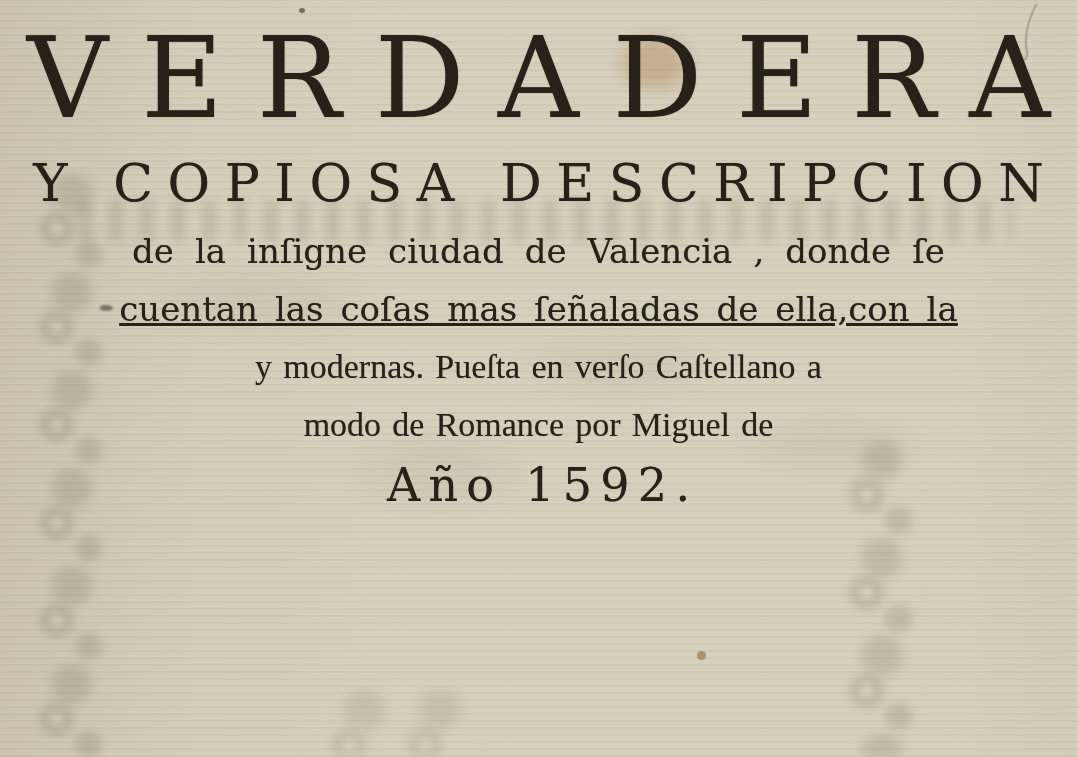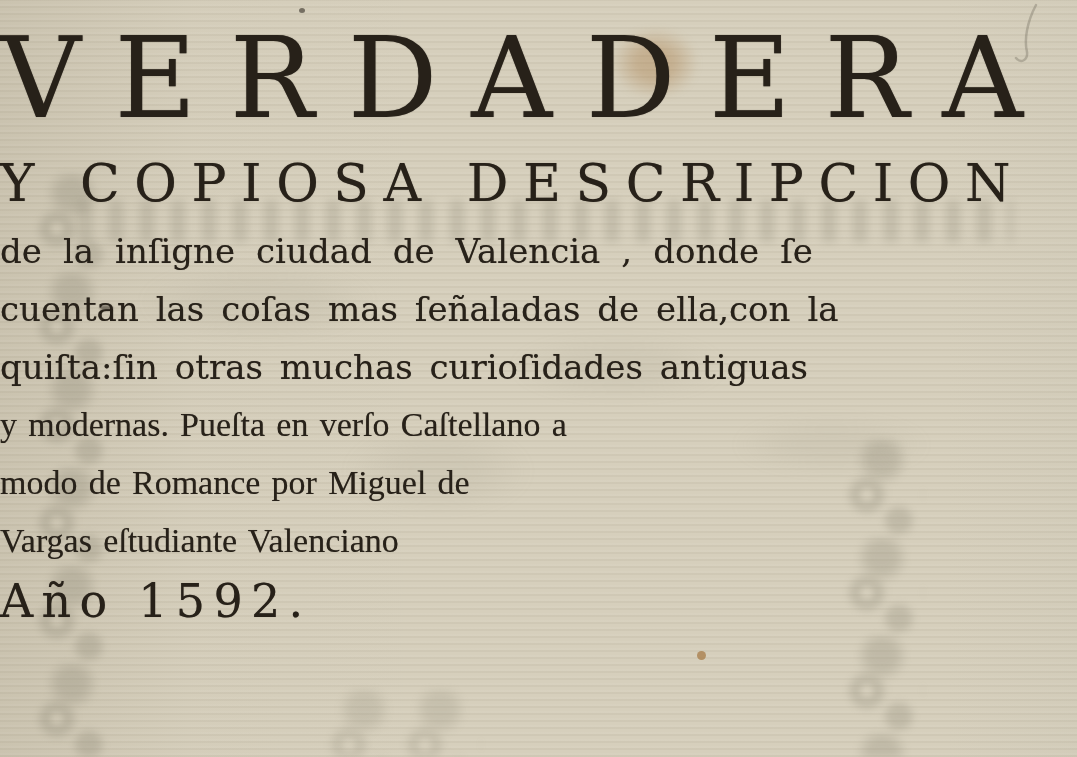--- a/index.html
+++ b/index.html
@@ -66,41 +66,41 @@
     filter:blur(4px);
     opacity:.38;
     border-radius:50%;
   }
   .speck{position:absolute;border-radius:50%;}
   .speck.orange{left:697px;top:651px;width:9px;height:9px;background:var(--stain);opacity:.75;filter:blur(.5px);}
   .speck.ink-a{left:299px;top:8px;width:6px;height:5px;background:var(--ink);opacity:.55;filter:blur(.5px);}
   .speck.ink-b{left:100px;top:305px;width:13px;height:6px;background:var(--ink);opacity:.5;filter:blur(.8px);border-radius:40% 60% 50% 50%;}
   .pen-squiggle{position:absolute;left:992px;top:2px;opacity:.35;}
   
-  .textblock{position:absolute;inset:0;text-align:left;white-space:nowrap;}
+  .textblock{position:absolute;inset:0;text-align:center;white-space:nowrap;}
   .textblock *{margin:0;font-weight:normal;}
   .main-title{
     margin-top:18px;
     font-size:112px;line-height:120px;
     letter-spacing:.30em;margin-right:-.30em;
     text-shadow:0 0 1px rgba(30,24,16,.55);
   }
   .subtitle{
     margin-top:14px;
     font-size:52px;line-height:62px;
     letter-spacing:.28em;margin-right:-.28em;
     text-shadow:0 0 .8px rgba(30,24,16,.5);
   }
   .bodyline{
     font-size:34px;line-height:58px;
     text-shadow:0 0 .7px rgba(30,24,16,.45);
   }
   .bodyline.first{margin-top:8px;}
   .ws-wide{word-spacing:.30em;}
-  .ws-med{word-spacing:.18em;}
+  .ws-med{word-spacing:.18em;text-decoration:underline;}
   .ws-sm{word-spacing:.08em;font-family:Liberation Serif, serif;}
   .yearline{
     font-size:46px;line-height:62px;
     letter-spacing:.18em;margin-right:-.18em;
     text-shadow:0 0 .7px rgba(30,24,16,.45);
   }
 </style>
 </head>
 <body>
 
@@ -118,19 +118,17 @@
   <div class="speck ink-b"></div>
   <svg class="pen-squiggle" width="60" height="70" viewBox="0 0 60 70">
     <path d="M44 3 C35 20 32 38 35 50 C36 58 29 62 24 56" fill="none" stroke="#6d685a" stroke-width="2.5" stroke-linecap="round"></path>
   </svg>
 
   <div class="textblock">
     <h1 class="main-title">VERDADERA</h1>
     <h2 class="subtitle">Y COPIOSA DESCRIPCION</h2>
     <p class="bodyline first ws-wide">de la inſigne ciudad de Valencia , donde ſe</p>
     <p class="bodyline ws-med">cuentan las coſas mas ſeñaladas de ella,con la</p>
-    <p class="bodyline ws-med">quiſta:ſin otras muchas curioſidades antiguas</p>
     <p class="bodyline ws-sm">y modernas. Pueſta en verſo Caſtellano a</p>
     <p class="bodyline ws-sm">modo de Romance por Miguel de</p>
-    <p class="bodyline ws-sm">Vargas eſtudiante  Valenciano</p>
     <p class="yearline">Año 1592.</p>
   </div>
 </div>
 
 </body></html>

